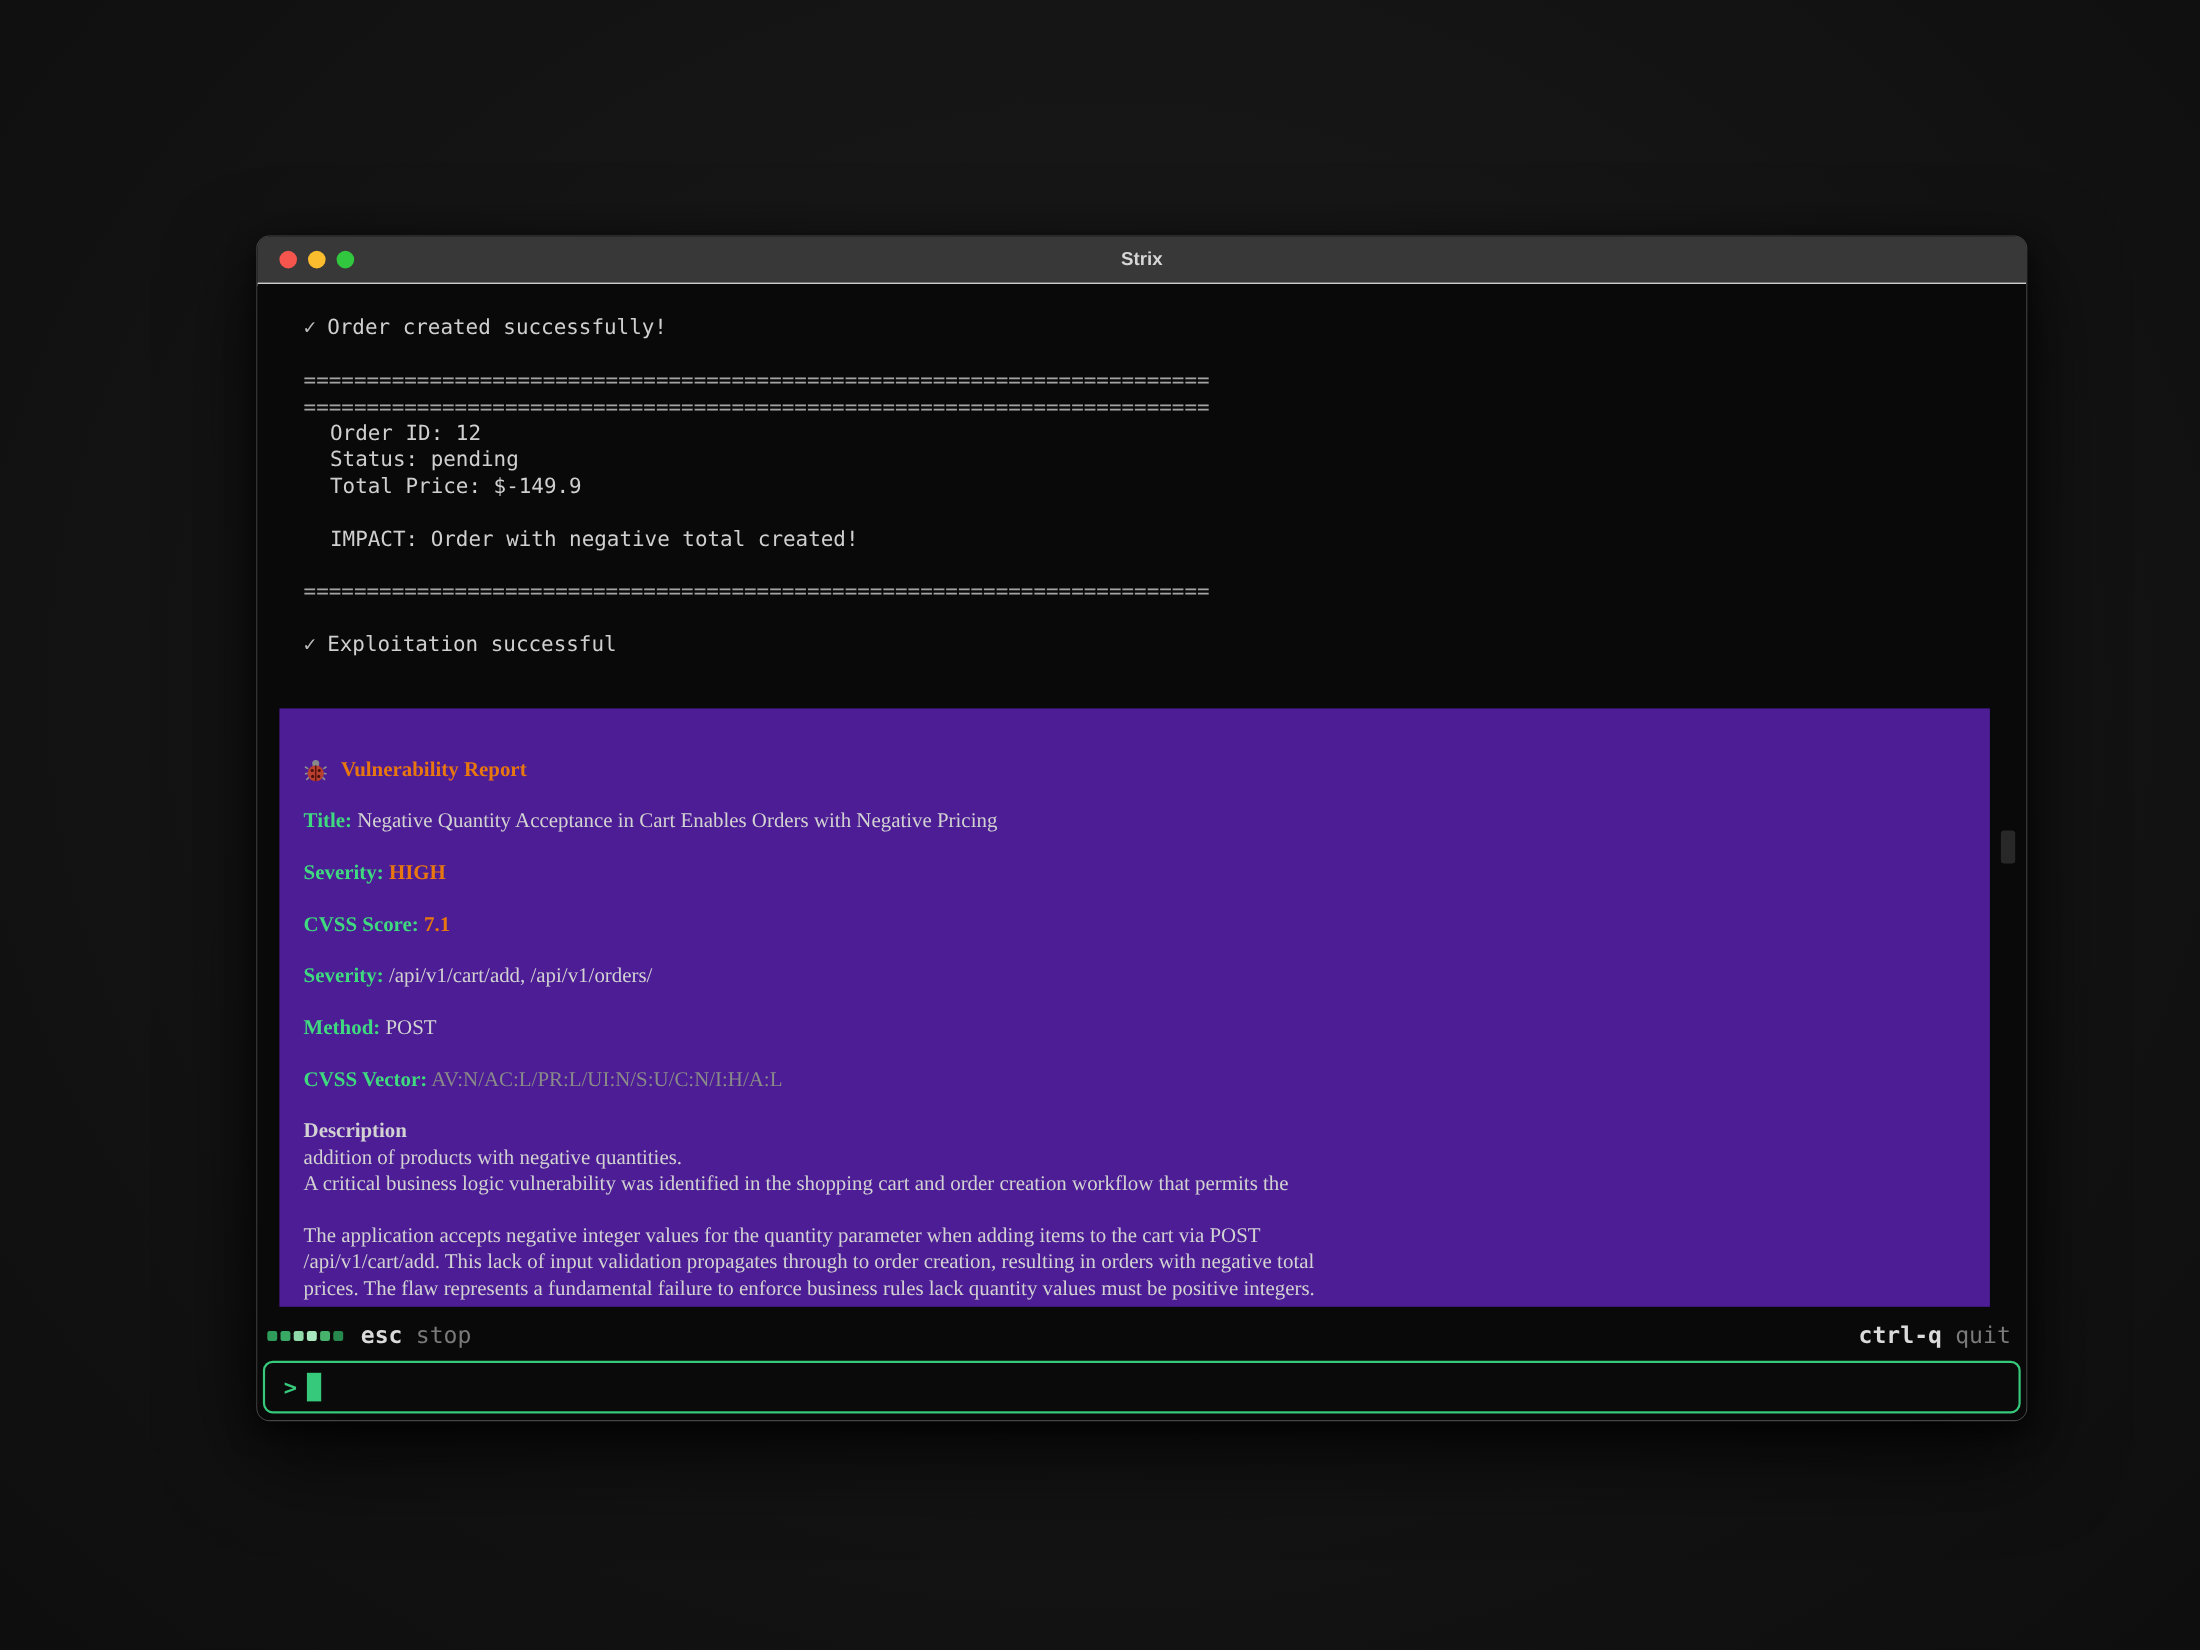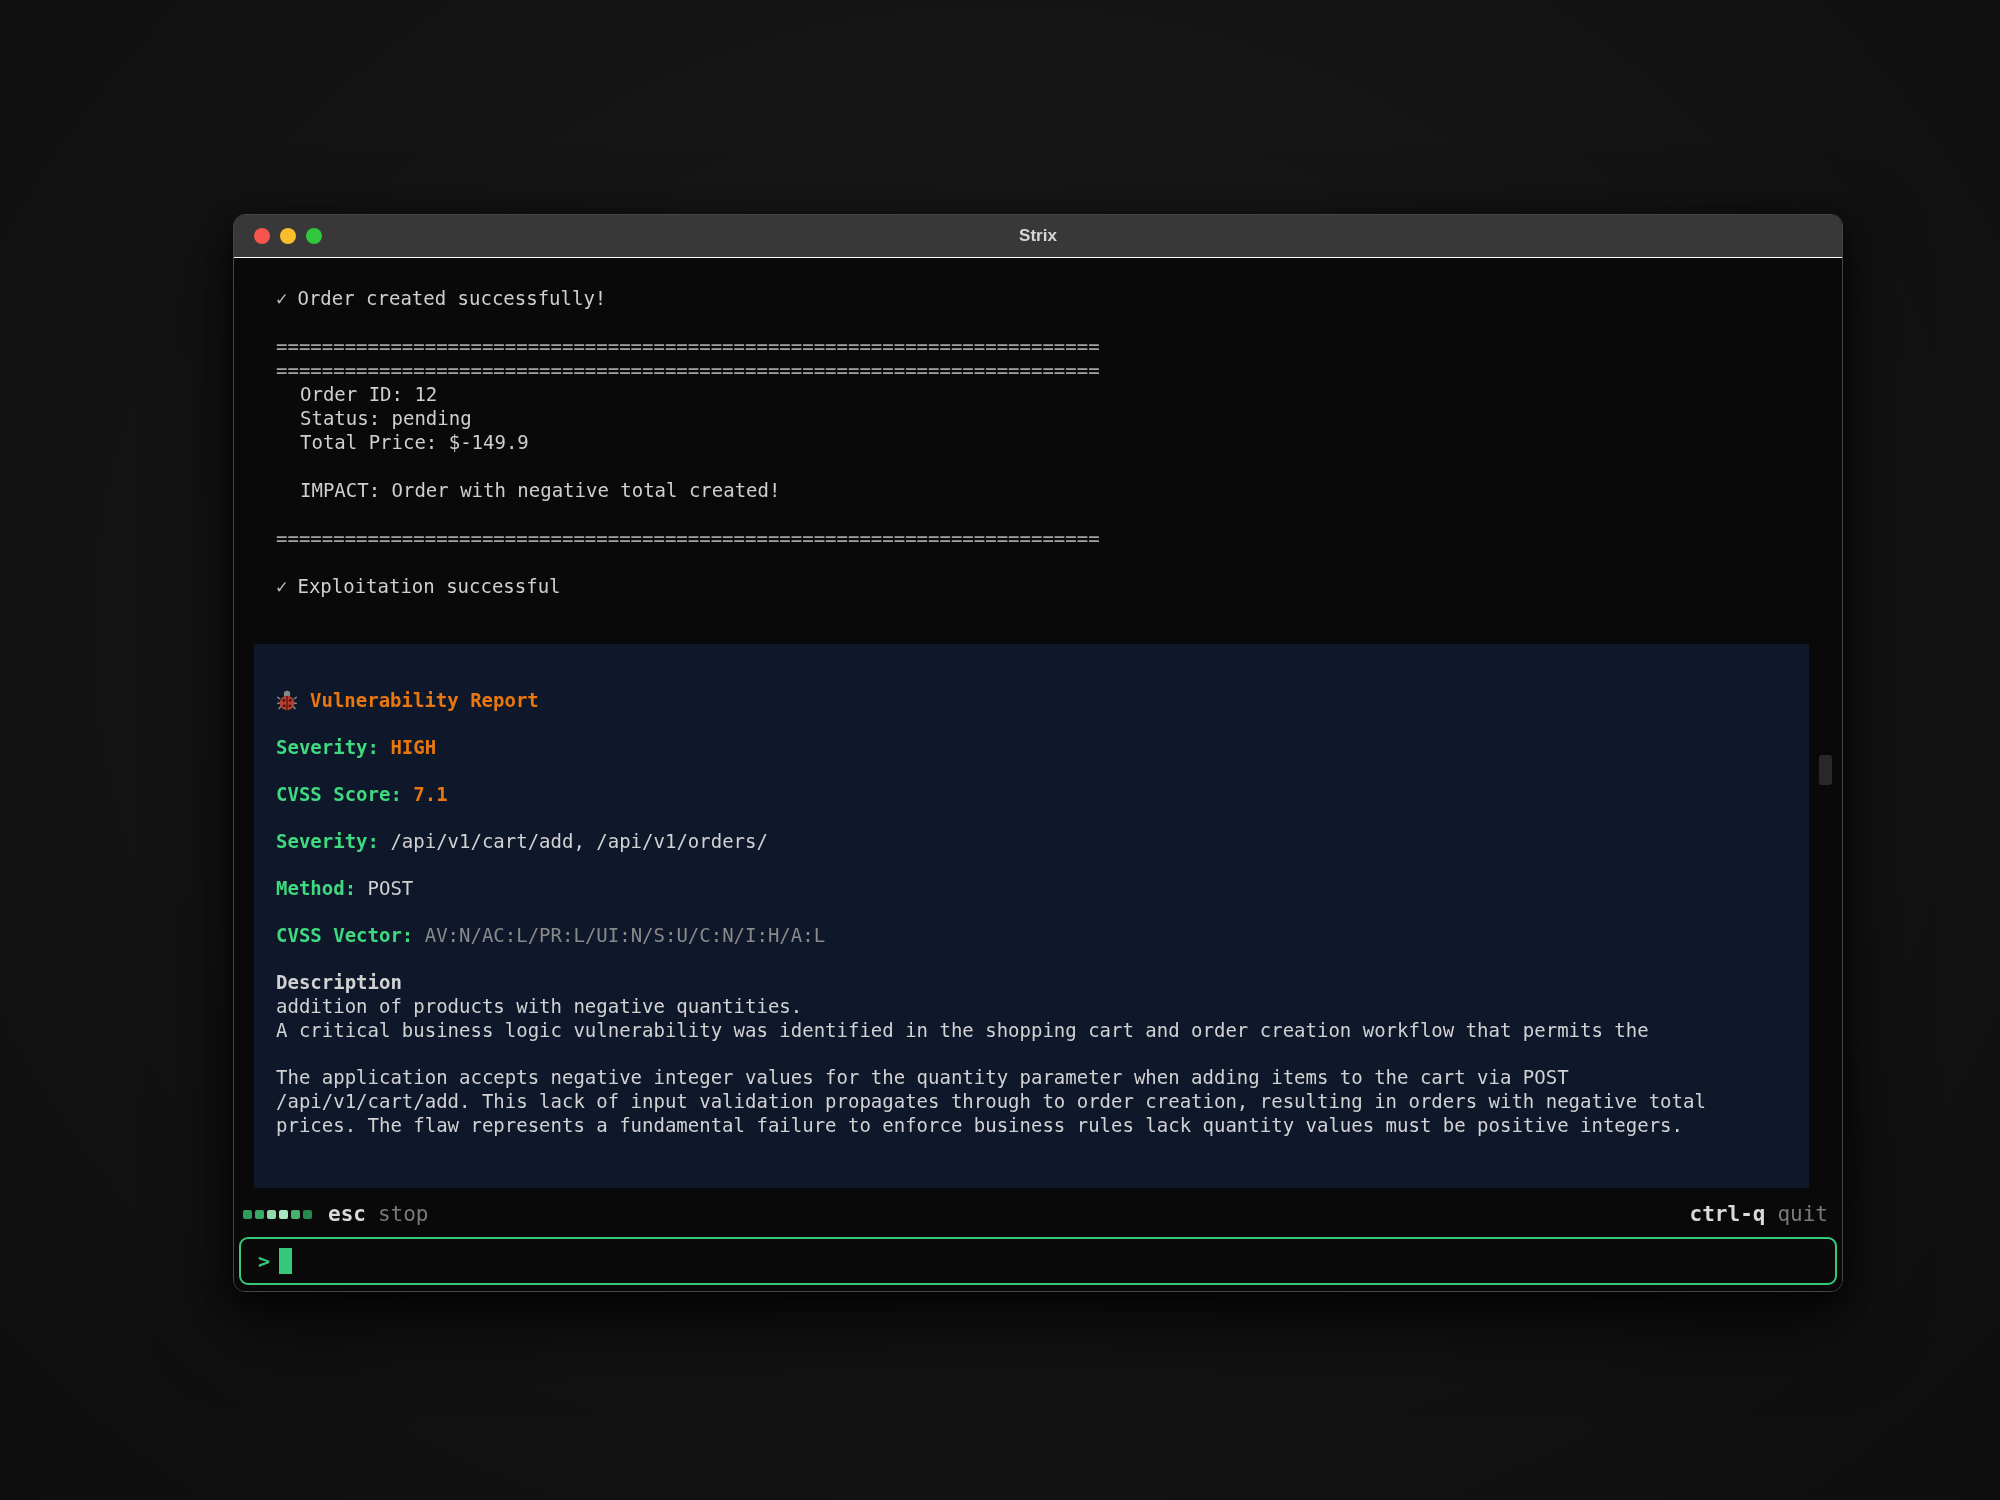--- a/index.html
+++ b/index.html
@@ -34,21 +34,21 @@
   .line { padding-left:42px; white-space:pre; min-height:24px; }
   .blank { height:24px; }
   .divider { color:#a3a3a3; letter-spacing:0; }
   .indent { padding-left:66px; }
   .banner-title { height:32px; display:flex; align-items:center; gap:14px; }
   .check { color:#b9b9b9; margin-right:10px; }
   .icon { display:inline-flex; align-items:center; }
 
   .report-panel {
     margin-left:20px; margin-top:46px; width:1555px; height:544px; box-sizing:border-box;
-    background:#0f172a; padding:44px 22px 0 22px; overflow:hidden;
+    background:#4c1d95; padding:44px 22px 0 22px; overflow:hidden;font-family:Liberation Serif, serif;
   }
   .prow { margin-bottom:23px; white-space:pre; min-height:24px; }
   .prow-header { display:flex; align-items:center; gap:12px; }
   .lab { color:#3fd97f; font-weight:bold; }
   .orange { color:#e8770f; font-weight:bold; }
   .val { color:#d2d2d2; }
   .dimval { color:#8a8a8a; }
   .desc-line { white-space:pre; min-height:24px; color:#d2d2d2; }
   .pgap { height:23px; }
 
@@ -123,20 +123,21 @@
               <ellipse cx="11" cy="14" rx="7.4" ry="7.2" fill="#b8412f"></ellipse>
               <line x1="11" y1="7" x2="11" y2="21" stroke="#5f1410" stroke-width="1.4"></line>
               <circle cx="7.8" cy="11.5" r="1.4" fill="#4a0f0b"></circle>
               <circle cx="14.2" cy="11.5" r="1.4" fill="#4a0f0b"></circle>
               <circle cx="8.2" cy="16.8" r="1.4" fill="#4a0f0b"></circle>
               <circle cx="13.8" cy="16.8" r="1.4" fill="#4a0f0b"></circle>
             </svg>
           </span>
           <span class="orange">Vulnerability Report</span>
         </div>
+        <div class="prow"><span class="lab">Title:</span><span class="val"> </span><span class="val">Negative Quantity Acceptance in Cart Enables Orders with Negative Pricing</span></div>
         <div class="prow"><span class="lab">Severity:</span><span> </span><span class="orange">HIGH</span></div>
         <div class="prow"><span class="lab">CVSS Score:</span><span> </span><span class="orange">7.1</span></div>
         <div class="prow"><span class="lab">Severity:</span><span> </span><span class="val">/api/v1/cart/add, /api/v1/orders/</span></div>
         <div class="prow"><span class="lab">Method:</span><span> </span><span class="val">POST</span></div>
         <div class="prow"><span class="lab">CVSS Vector:</span><span> </span><span class="dimval">AV:N/AC:L/PR:L/UI:N/S:U/C:N/I:H/A:L</span></div>
         <div>
           <div class="desc-line lab">Description</div>
           <div class="desc-line">addition of products with negative quantities.</div>
           <div class="desc-line">A critical business logic vulnerability was identified in the shopping cart and order creation workflow that permits the</div>
           <div class="pgap"></div>

